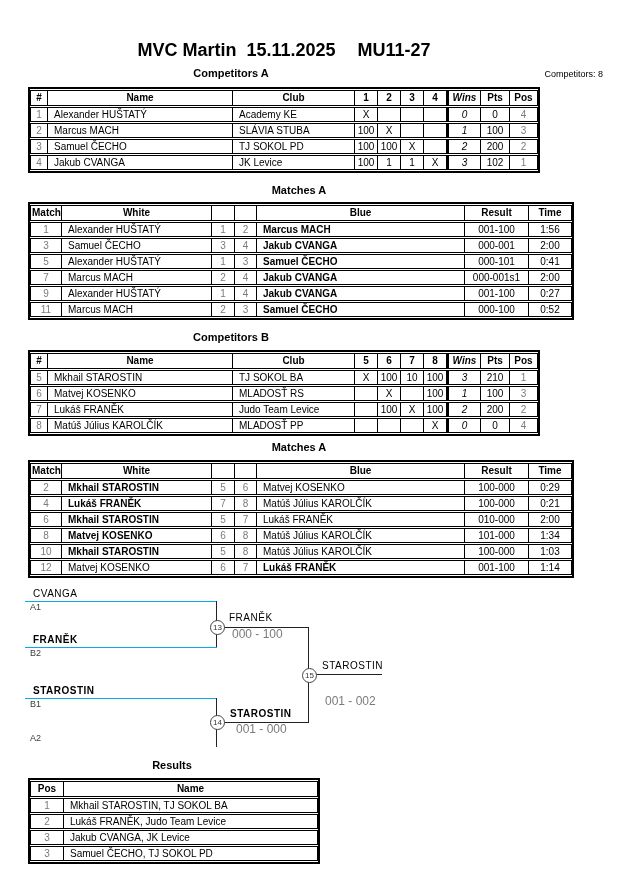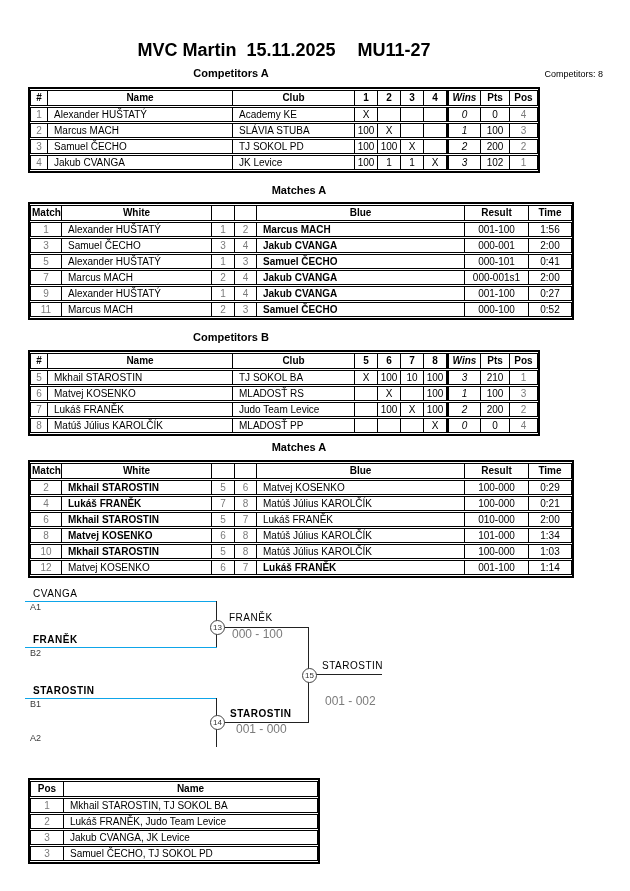--- a/index.html
+++ b/index.html
@@ -384,20 +384,21 @@
     <div class="mnode" style="left:302px;top:668px;">15</div>
 
     <div class="wname" style="left:229px;top:612px;">FRANĚK</div>
     <div class="wscore" style="left:232px;top:629px;">000 - 100</div>
     <div class="wname b" style="left:230px;top:708px;">STAROSTIN</div>
     <div class="wscore" style="left:236px;top:724px;text-align:right;">001 - 000</div>
     <div class="wname" style="left:322px;top:660px;">STAROSTIN</div>
     <div class="wscore" style="left:325px;top:677px;margin-top:19px;">001 - 002</div>
   </div>
 
+  <div class="sec-h" style="top:759px;left:28px;width:288px;">Results</div>
   <table style="top:778px;left:28px;width:288px;">
     <colgroup>
         <col style="width:34px">
         <col style="width:254px">
       </colgroup>
     <tbody>
         <tr>
       <th>Pos</th>
       <th>Name</th>
     </tr>

